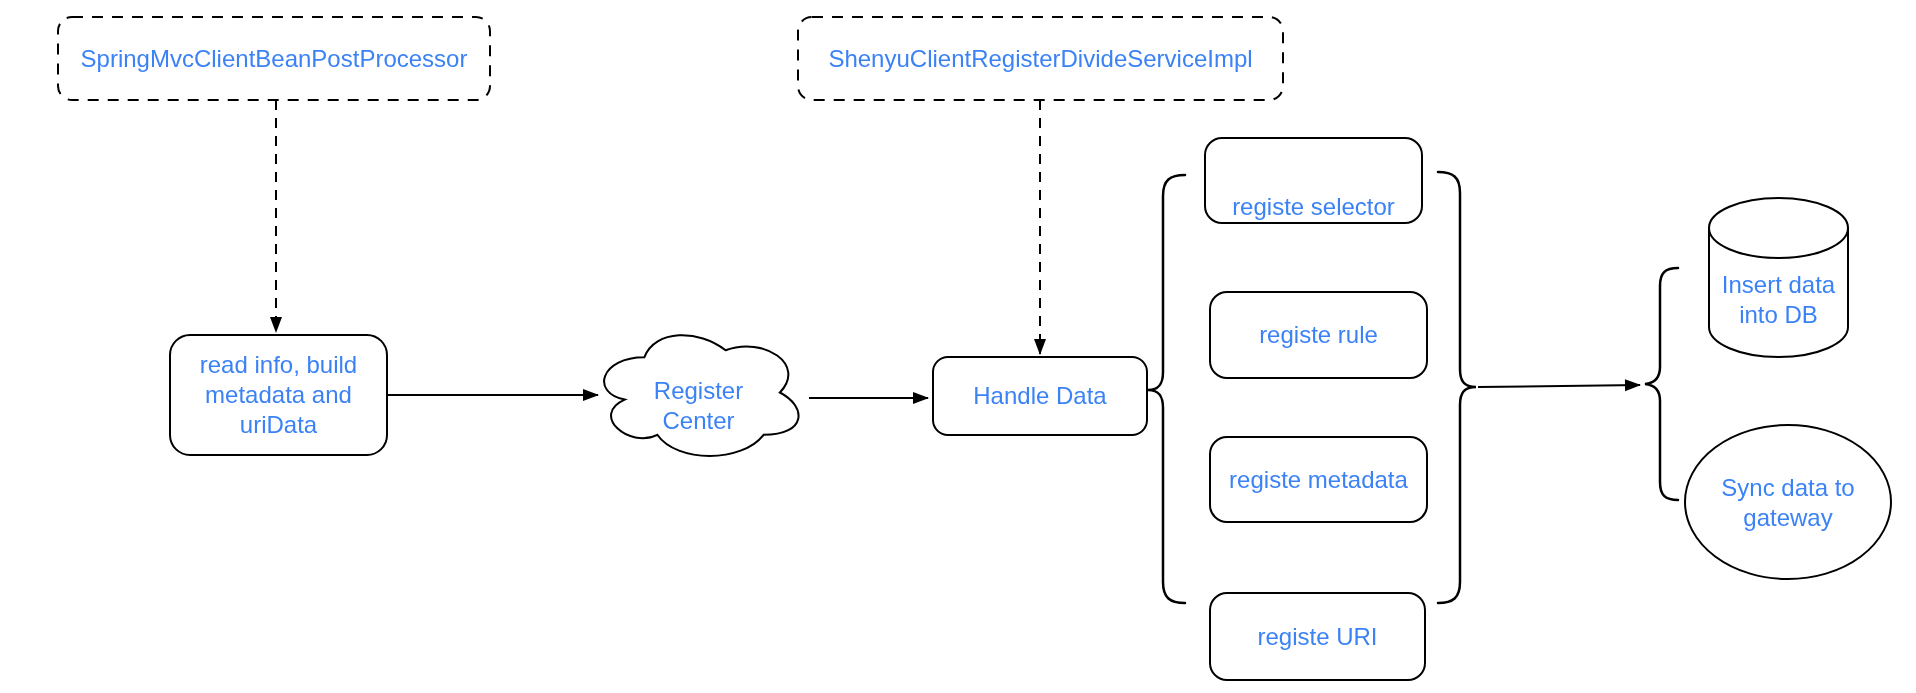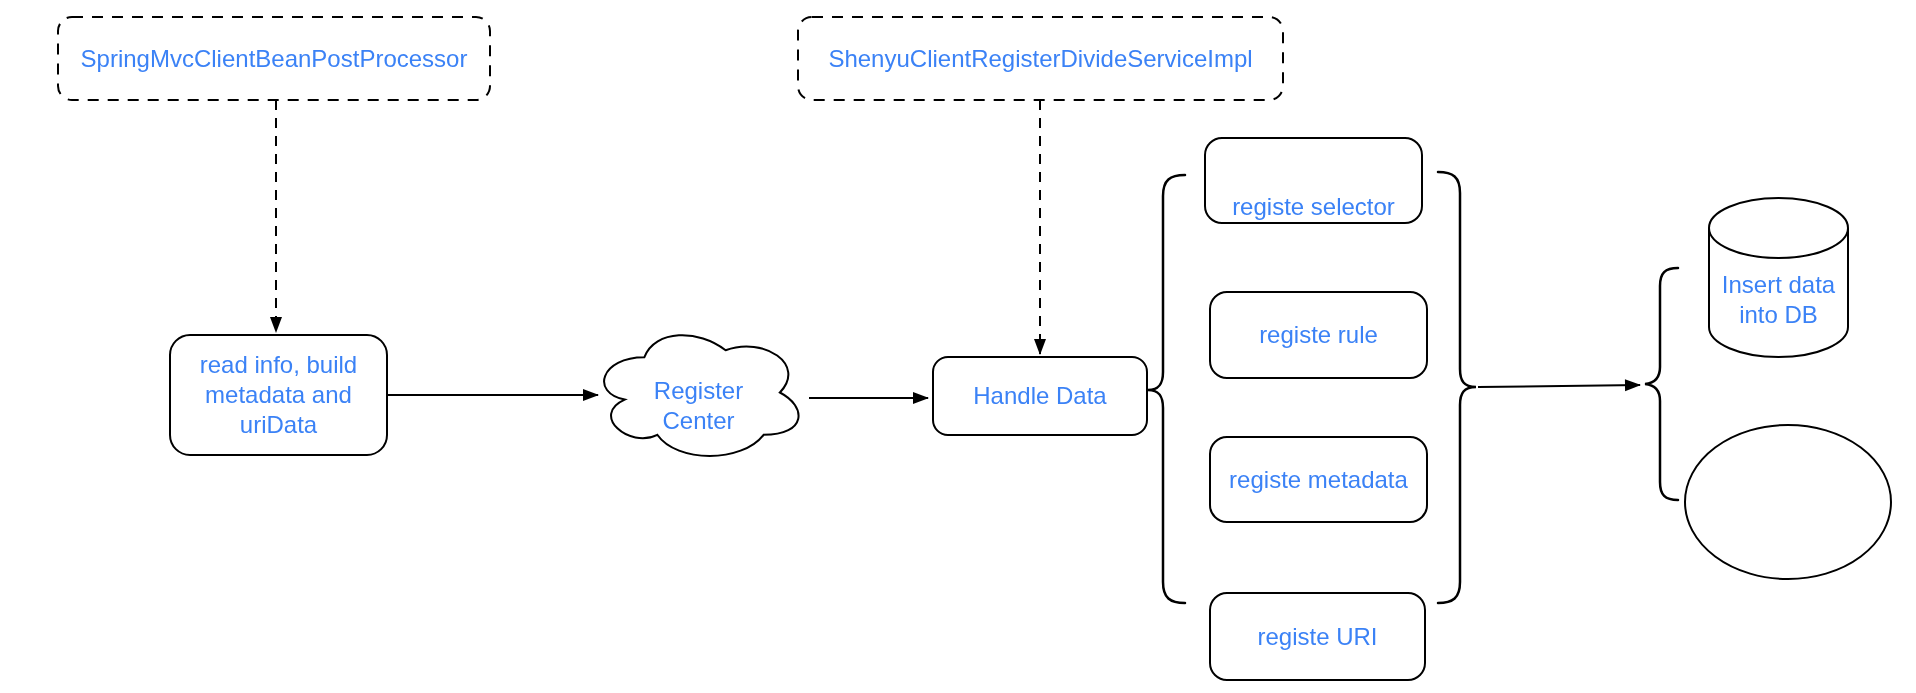--- a/index.html
+++ b/index.html
@@ -91,14 +91,16 @@
 
   <div class="lbl" style="left:1210px; top:292px; width:217px; height:86px;">registe rule</div>
 
   <div class="lbl" style="left:1210px; top:437px; width:217px; height:85px;border-radius:17px;">registe metadata</div>
 
   <div class="lbl" style="left:1210px; top:593px; width:215px; height:87px;">registe URI</div>
 
   <div class="lbl" style="left:1709px; top:240px; width:139px; height:120px;">Insert data
 into DB</div>
 
+  <div class="lbl" style="left:1685px; top:425px; width:206px; height:155px;">Sync data to
+gateway</div>
 
 </div>
 
 </body></html>

